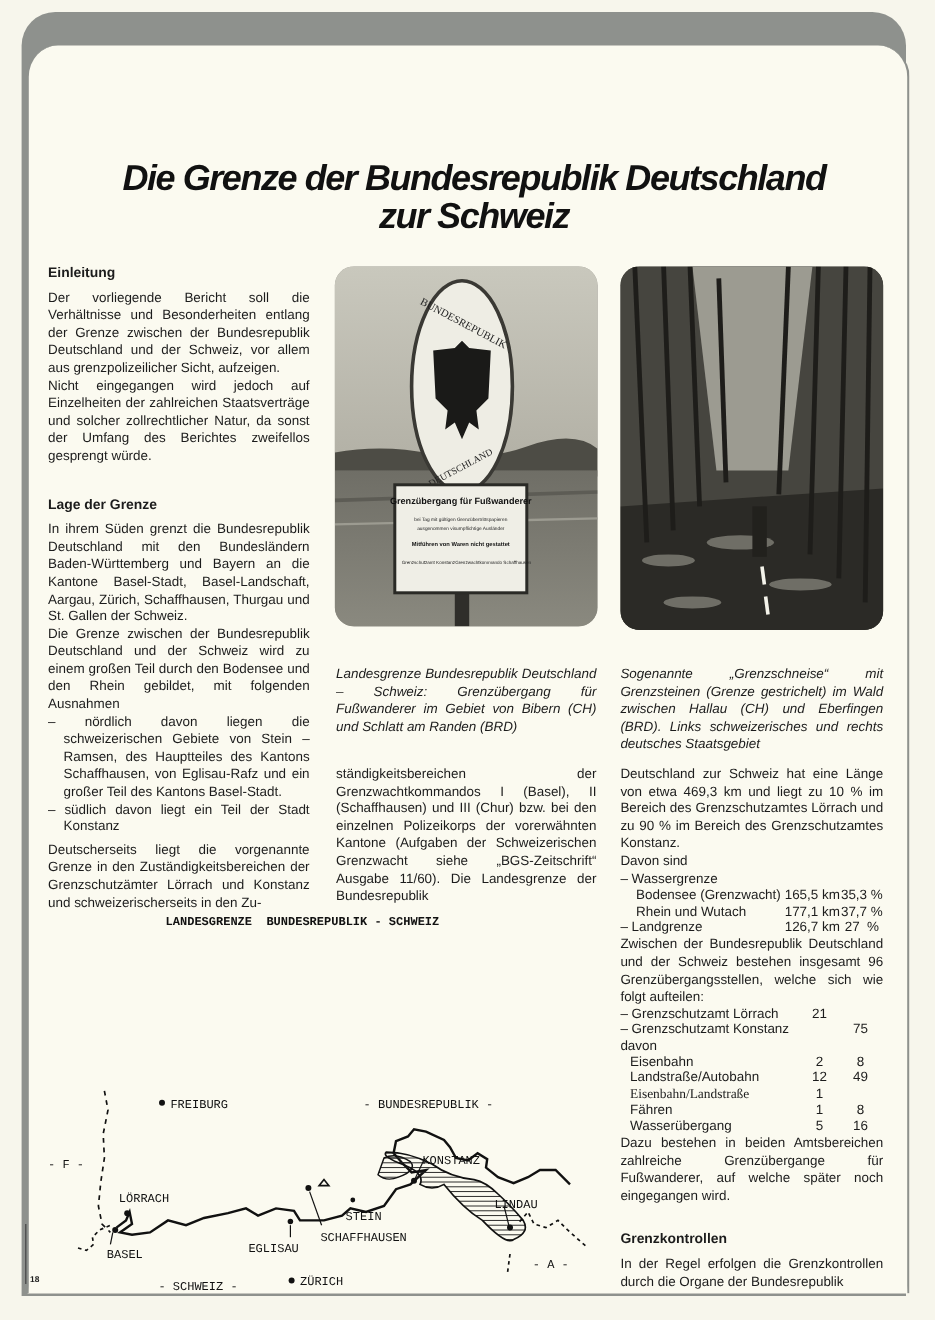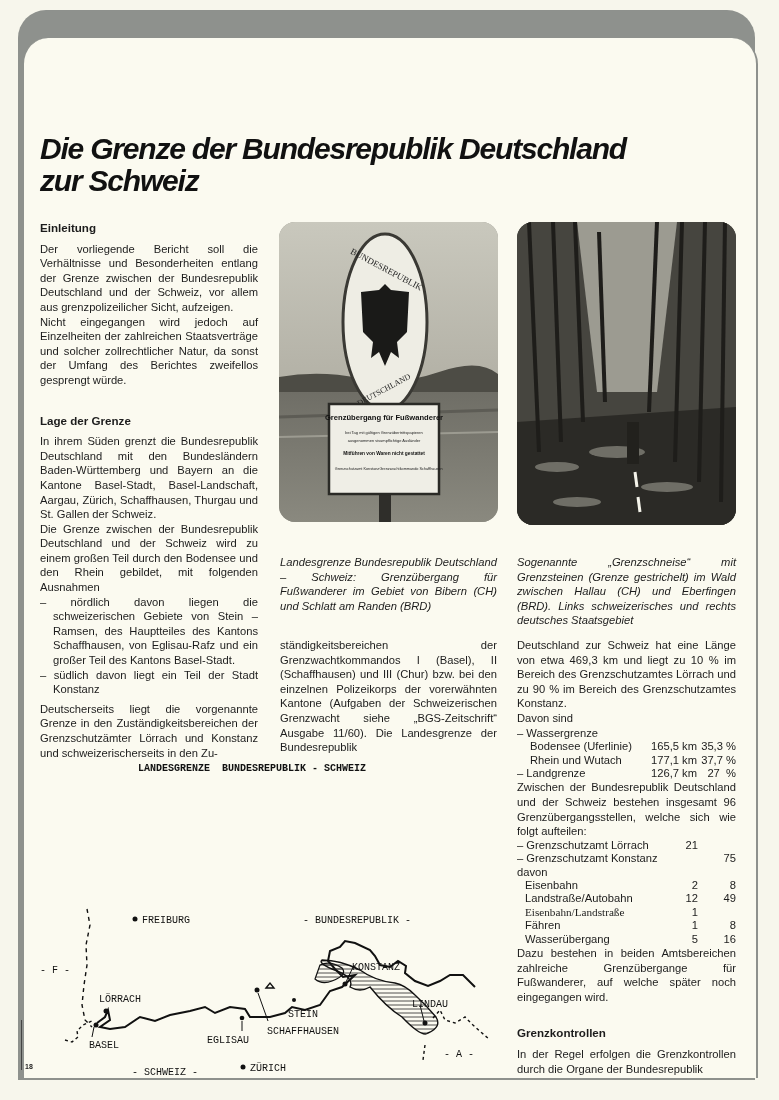--- a/index.html
+++ b/index.html
@@ -17,33 +17,33 @@
   .frame-inner {
     position:absolute; left:22px; top:38px; width:736px; height:1040px;
     background:#fbfaf0;
     border-top-left-radius:26px; border-top-right-radius:26px;
     border-left:2px solid #8e918d; border-right:2px solid #8e918d;
     box-sizing:border-box;
   }
   .title {
     position:absolute; left:40px; top:133px; width:710px;
     font-family:"Liberation Sans", sans-serif; font-weight:bold; font-style:italic;
-    font-size:30px; line-height:32px; letter-spacing:-1.2px; color:#111;
+    font-size:30px; line-height:32px; letter-spacing:-1.2px; color:#111;text-align:center;
   }
   .col { position:absolute; font-size:11.2px; line-height:14.6px; }
   .col p { margin:0; text-align:justify; }
   .h { font-weight:bold; font-size:11.6px; margin-bottom:6px; }
   .cap { font-style:italic; }
   .dash { padding-left:13px; text-indent:-13px; }
   .photo {
     position:absolute; border-radius:16px; overflow:hidden;
   }
   .tbl { width:100%; border-collapse:collapse; font-size:11.2px; line-height:13.4px; }
   .tbl td { padding:0; white-space:nowrap; }
-  .r { text-align:right; }
+  .r { text-align:center; }
   .mapfont { font-family:"Liberation Mono", monospace; font-size:10px; fill:#111; }
   .pagenum { position:absolute; left:25px; top:1063px; font-size:7px; font-weight:bold; }
   .leftline { position:absolute; left:21px; top:1020px; width:1px; height:50px; background:#444; }
 </style>
 </head>
 <body>
 
 <div class="frame"></div>
 <div class="frame-inner"></div>
 
@@ -142,21 +142,21 @@
   <p>Sogenannte „Grenzschneise“ mit Grenzsteinen (Grenze gestrichelt) im Wald zwischen Hallau (CH) und Eberfingen (BRD). Links schweizerisches und rechts deutsches Staatsgebiet</p>
 </div>
 
 <div class="col" style="left:517px; top:638px; width:219px;">
   <p>Deutschland zur Schweiz hat eine Länge von etwa 469,3 km und liegt zu 10 % im Bereich des Grenzschutzamtes Lörrach und zu 90 % im Bereich des Grenzschutzamtes Konstanz.</p>
   <p>Davon sind</p>
   <p>– Wassergrenze</p>
   <table class="tbl">
     <tbody>
         <tr>
-      <td style="padding-left:13px;">Bodensee (Uferlinie)</td>
+      <td style="padding-left:13px;">Bodensee (Grenzwacht)</td>
       <td class="r">165,5 km</td>
       <td class="r">35,3 %</td>
     </tr>
     <tr>
       <td style="padding-left:13px;">Rhein und Wutach</td>
       <td class="r">177,1 km</td>
       <td class="r">37,7 %</td>
     </tr>
     <tr>
       <td>– Landgrenze</td>

